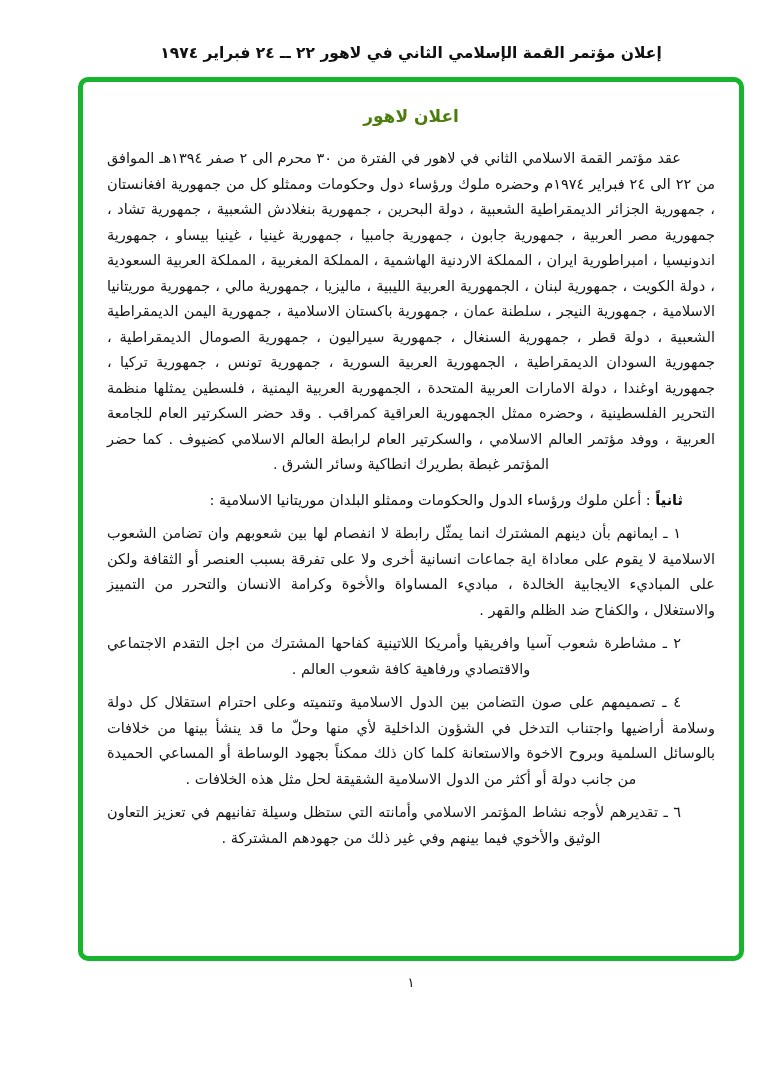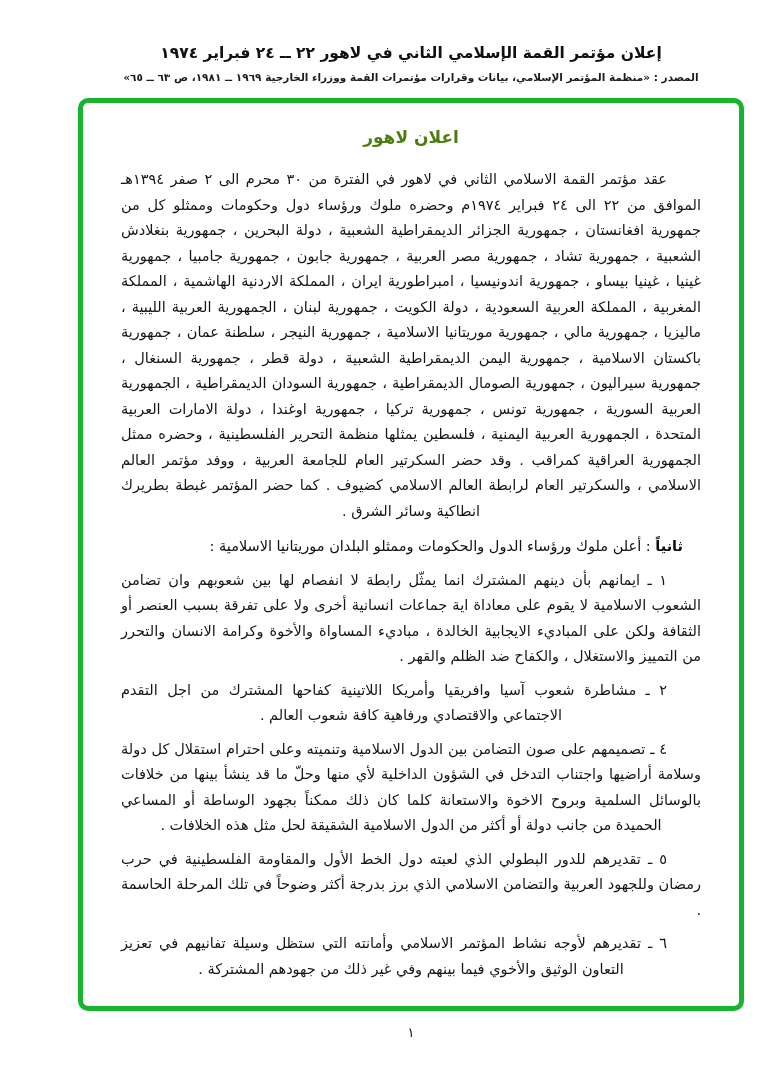--- a/index.html
+++ b/index.html
@@ -47,21 +47,21 @@
     font-size: 17px;
     font-weight: bold;
     margin: 12px 0 20px 0;
     color: #4d7c0f;
   }
   .body-par {
     font-size: 14.5px;
     line-height: 25.5px;
     text-align: justify;
     text-indent: 34px;
-    margin: 8px 16px;
+    margin: 8px 2px;
     color: #151515;
   }
   .center-last { text-align-last: center; }
   .section-line {
     font-size: 14.5px;
     line-height: 25.5px;
     text-indent: 34px;
     margin: 10px 0 8px 0;
     color: #0f0f0f;
   }
@@ -73,39 +73,37 @@
     color: #111;
   }
 </style>
 </head>
 <body>
 
 <div class="page">
 
   <div class="doc-header">
     <div class="main-title">إعلان مؤتمر القمة الإسلامي الثاني في لاهور ٢٢ ــ ٢٤ فبراير ١٩٧٤</div>
-    <div class="source-line">المصدر : «منظمة المؤتمر الإسلامي، بيانات وقرارات مؤتمرات القمة ووزراء الخارجية ١٩٦٩ ــ ١٩٨١، ص ٦٣ ــ ٦٥»</div>
   </div>
 
   <div class="green-box">
 
     <div class="box-title">اعلان لاهور</div>
 
     <p class="body-par center-last">عقد مؤتمر القمة الاسلامي الثاني في لاهور في الفترة من ٣٠ محرم الى ٢ صفر ١٣٩٤هـ الموافق من ٢٢ الى ٢٤ فبراير ١٩٧٤م وحضره ملوك ورؤساء دول وحكومات وممثلو كل من جمهورية افغانستان ، جمهورية الجزائر الديمقراطية الشعبية ، دولة البحرين ، جمهورية بنغلادش الشعبية ، جمهورية تشاد ، جمهورية مصر العربية ، جمهورية جابون ، جمهورية جامبيا ، جمهورية غينيا ، غينيا بيساو ، جمهورية اندونيسيا ، امبراطورية ايران ، المملكة الاردنية الهاشمية ، المملكة المغربية ، المملكة العربية السعودية ، دولة الكويت ، جمهورية لبنان ، الجمهورية العربية الليبية ، ماليزيا ، جمهورية مالي ، جمهورية موريتانيا الاسلامية ، جمهورية النيجر ، سلطنة عمان ، جمهورية باكستان الاسلامية ، جمهورية اليمن الديمقراطية الشعبية ، دولة قطر ، جمهورية السنغال ، جمهورية سيراليون ، جمهورية الصومال الديمقراطية ، جمهورية السودان الديمقراطية ، الجمهورية العربية السورية ، جمهورية تونس ، جمهورية تركيا ، جمهورية اوغندا ، دولة الامارات العربية المتحدة ، الجمهورية العربية اليمنية ، فلسطين يمثلها منظمة التحرير الفلسطينية ، وحضره ممثل الجمهورية العراقية كمراقب . وقد حضر السكرتير العام للجامعة العربية ، ووفد مؤتمر العالم الاسلامي ، والسكرتير العام لرابطة العالم الاسلامي كضيوف . كما حضر المؤتمر غبطة بطريرك انطاكية وسائر الشرق .</p>
 
     <p class="section-line"><span class="section-lead">ثانياً</span><span> : أعلن ملوك ورؤساء الدول والحكومات وممثلو البلدان موريتانيا الاسلامية :</span></p>
 
     <p class="body-par">١ ـ ايمانهم بأن دينهم المشترك انما يمثّل رابطة لا انفصام لها بين شعوبهم وان تضامن الشعوب الاسلامية لا يقوم على معاداة اية جماعات انسانية أخرى ولا على تفرقة بسبب العنصر أو الثقافة ولكن على المباديء الايجابية الخالدة ، مباديء المساواة والأخوة وكرامة الانسان والتحرر من التمييز والاستغلال ، والكفاح ضد الظلم والقهر .</p>
 
     <p class="body-par center-last">٢ ـ مشاطرة شعوب آسيا وافريقيا وأمريكا اللاتينية كفاحها المشترك من اجل التقدم الاجتماعي والاقتصادي ورفاهية كافة شعوب العالم .</p>
 
 
     <p class="body-par center-last">٤ ـ تصميمهم على صون التضامن بين الدول الاسلامية وتنميته وعلى احترام استقلال كل دولة وسلامة أراضيها واجتناب التدخل في الشؤون الداخلية لأي منها وحلّ ما قد ينشأ بينها من خلافات بالوسائل السلمية وبروح الاخوة والاستعانة كلما كان ذلك ممكناً بجهود الوساطة أو المساعي الحميدة من جانب دولة أو أكثر من الدول الاسلامية الشقيقة لحل مثل هذه الخلافات .</p>
 
-    <p class="body-par">٥ ـ تقديرهم للدور البطولي الذي لعبته دول الخط الأول والمقاومة الفلسطينية في حرب رمضان وللجهود العربية والتضامن الاسلامي الذي برز بدرجة أكثر وضوحاً في تلك المرحلة الحاسمة .</p>
 
     <p class="body-par center-last">٦ ـ تقديرهم لأوجه نشاط المؤتمر الاسلامي وأمانته التي ستظل وسيلة تفانيهم في تعزيز التعاون الوثيق والأخوي فيما بينهم وفي غير ذلك من جهودهم المشتركة .</p>
 
 
   </div>
 
   <div class="page-number">١</div>
 
 </div>
 

